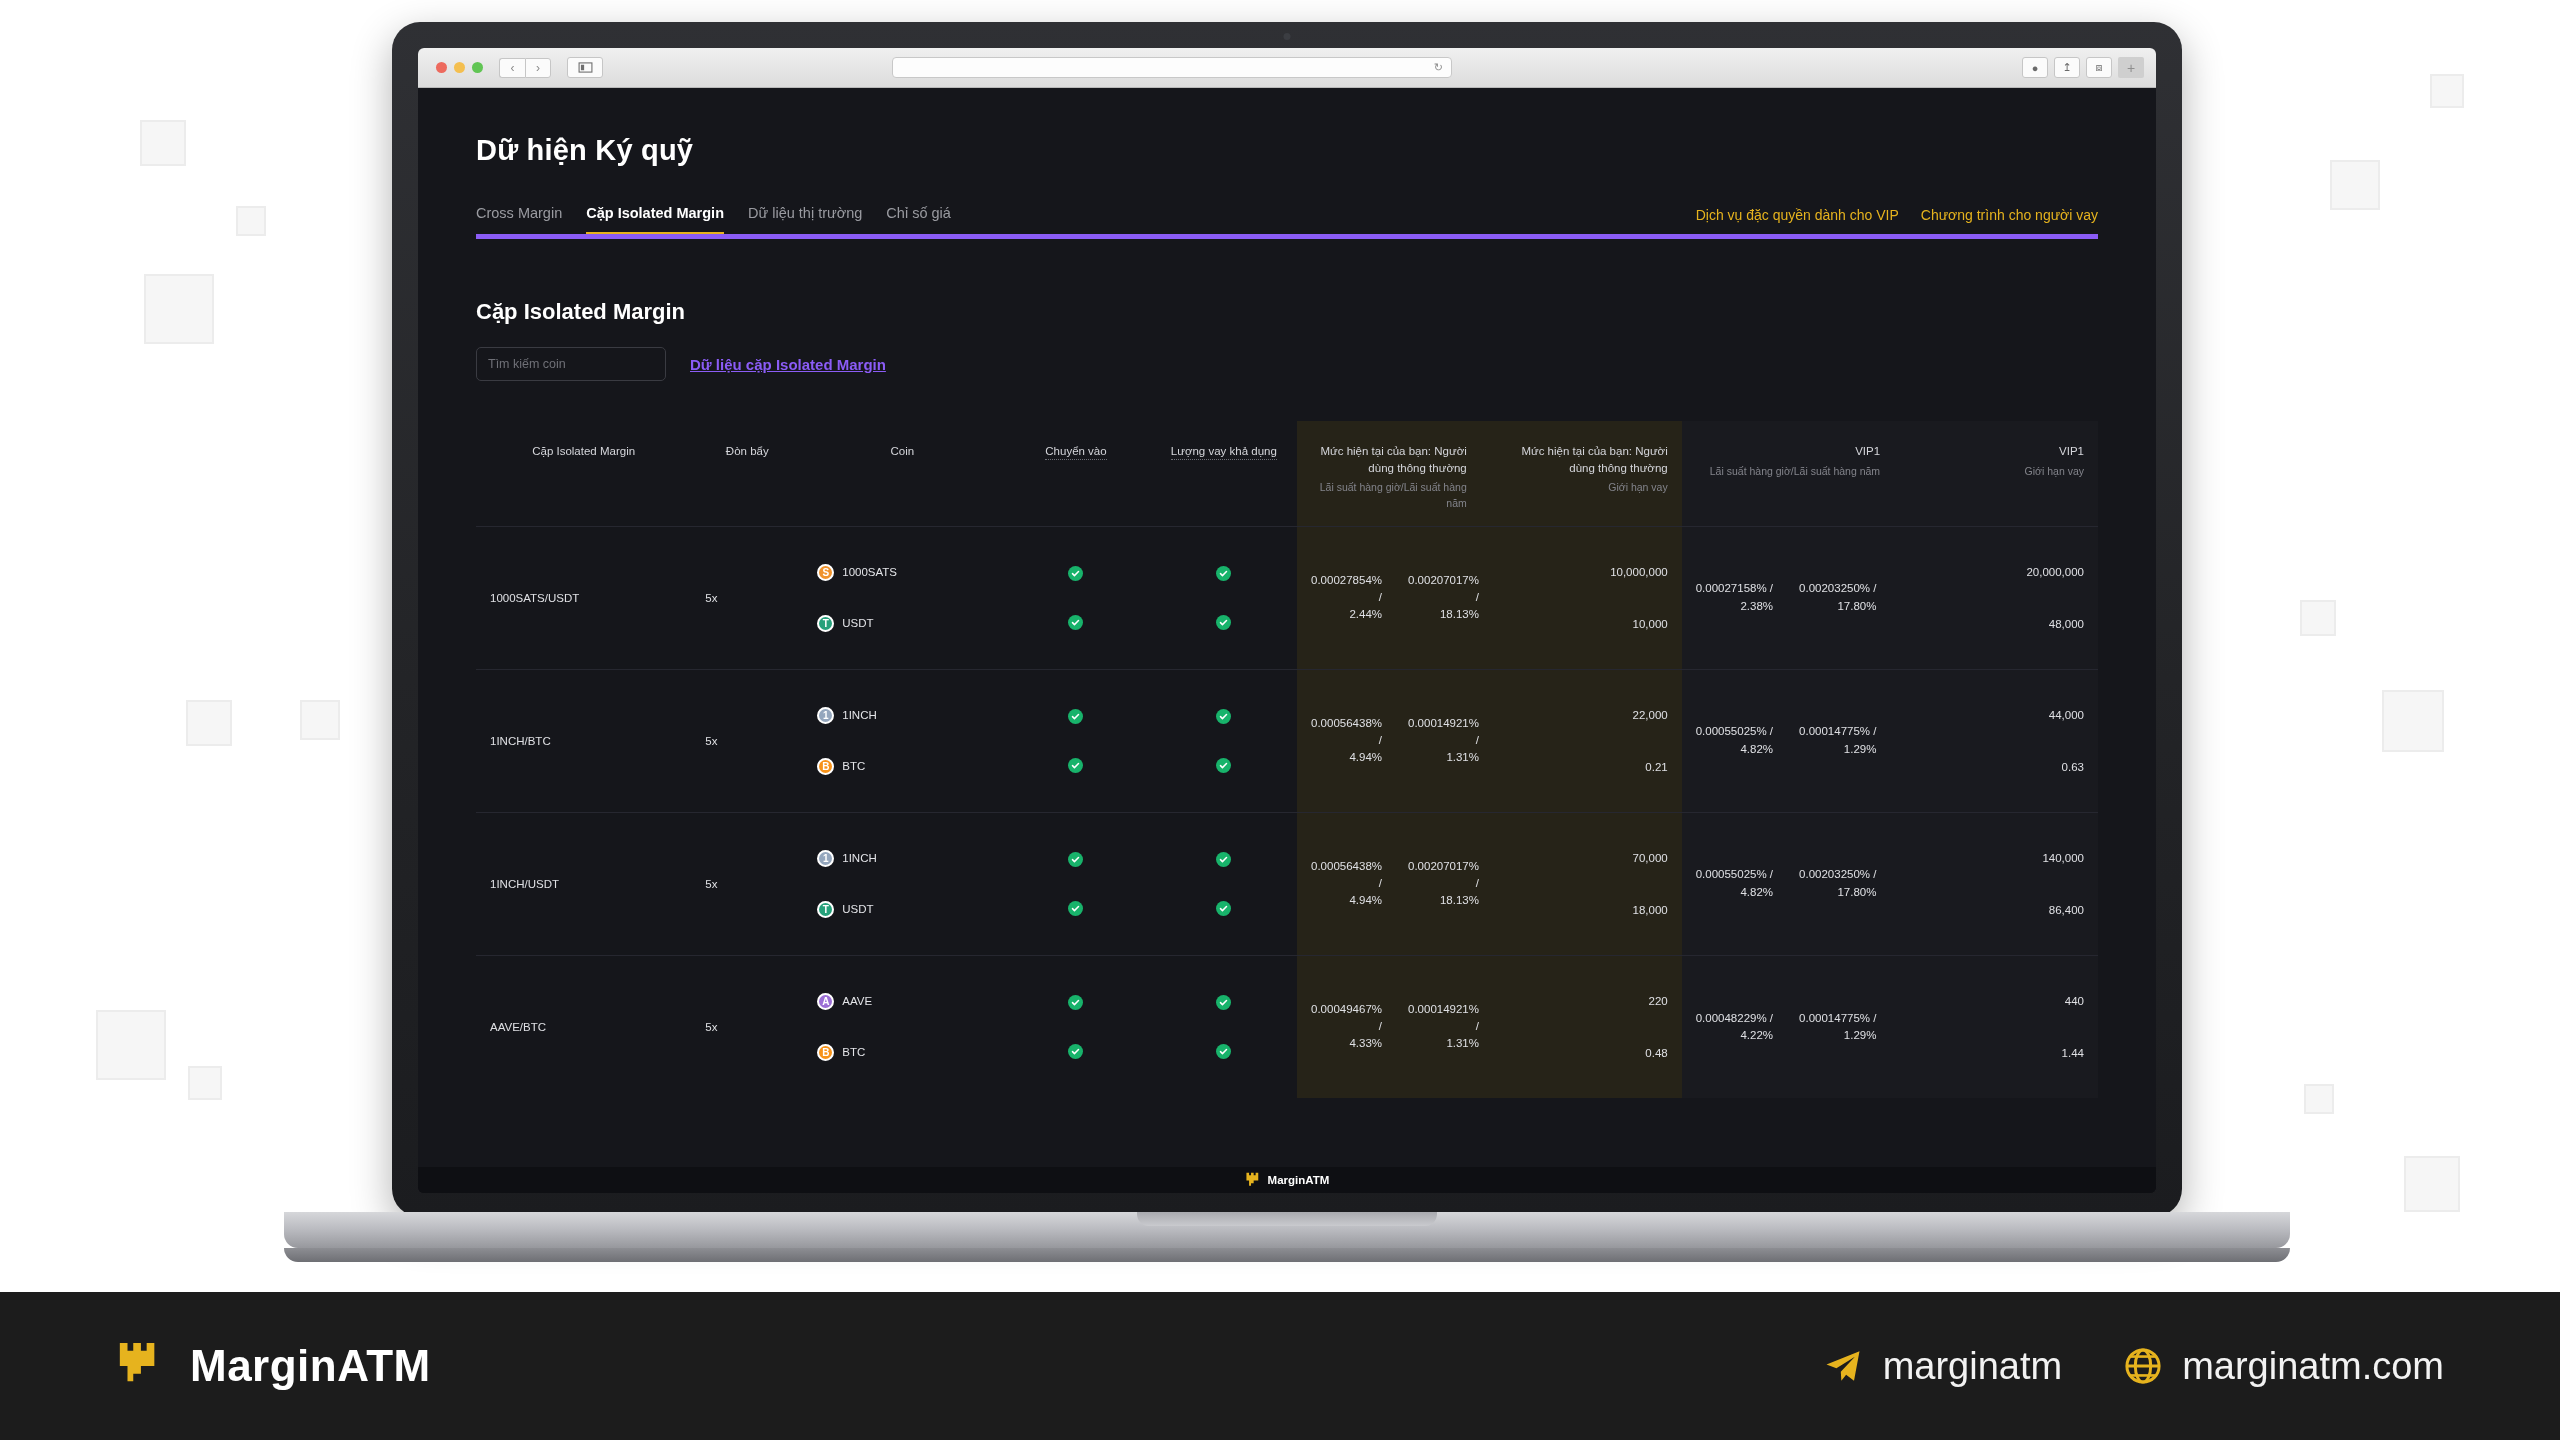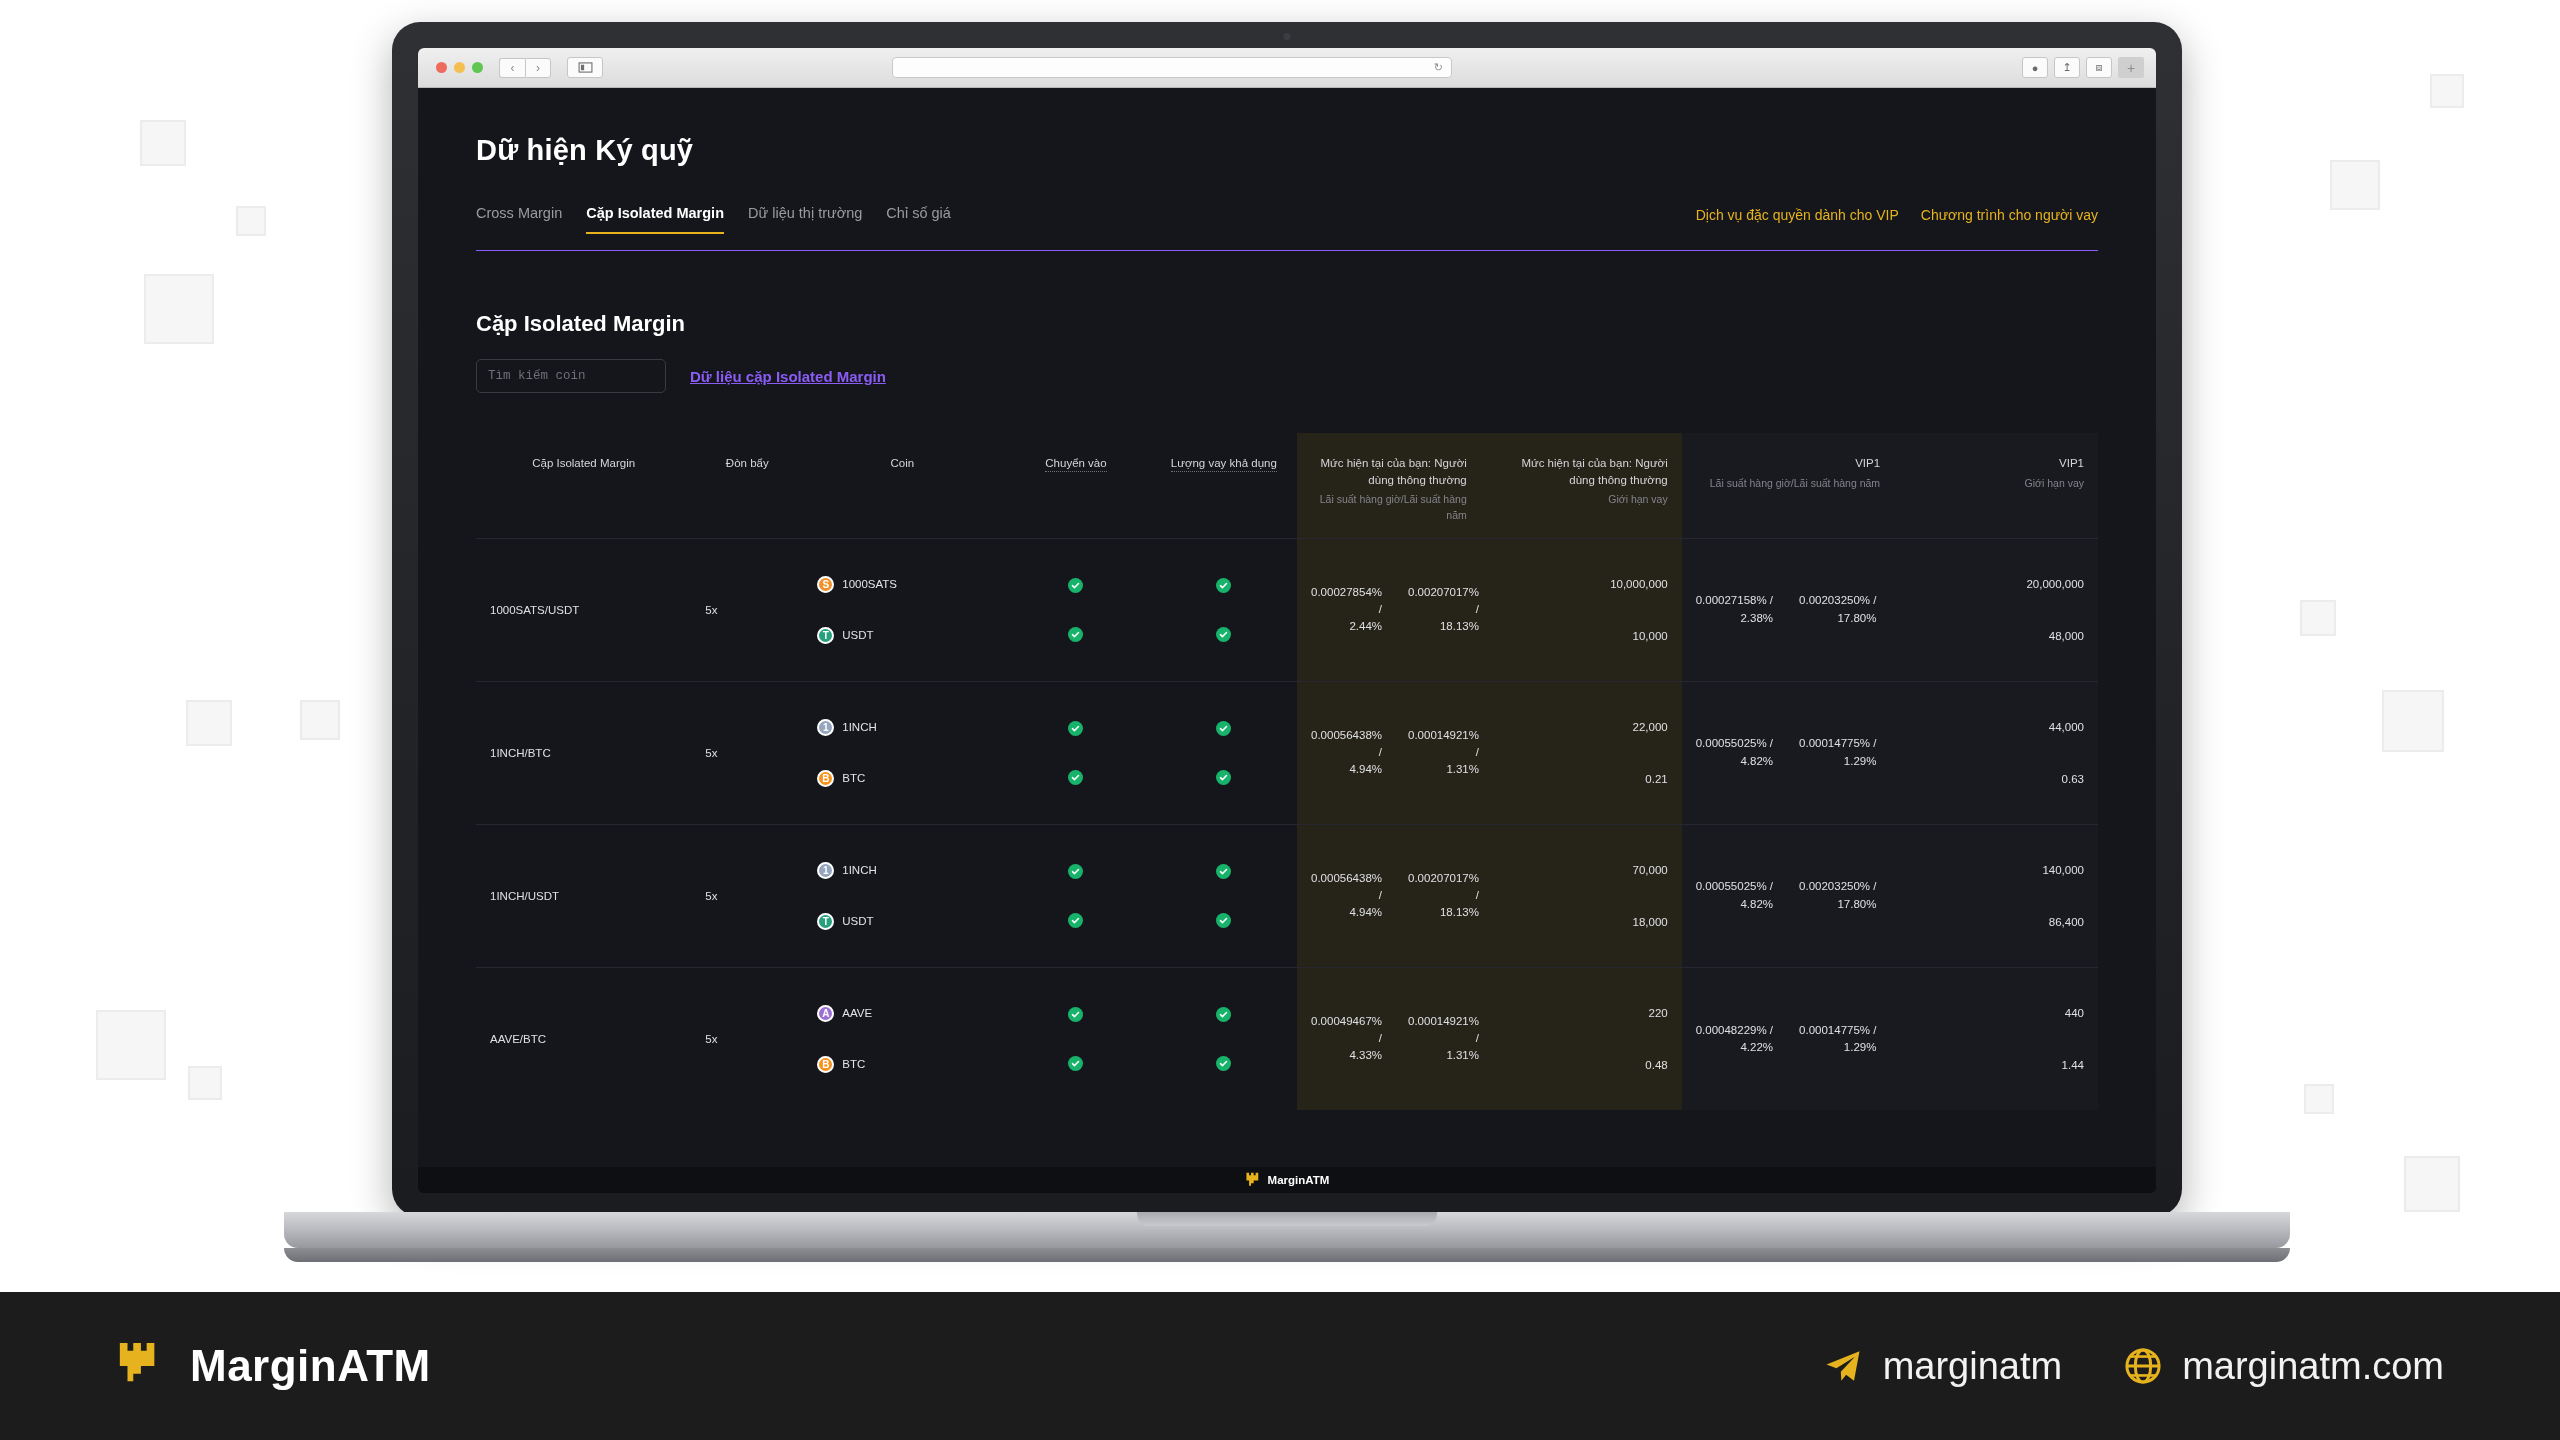--- a/index.html
+++ b/index.html
@@ -86,39 +86,39 @@
   
   .page { background: #15161b; height: calc(100% - 40px); position: relative; overflow: hidden; }
   .content { padding: 0 58px; }
   .page-title {
     color: #ffffff; font-size: 29px; font-weight: bold; letter-spacing: .2px;
     padding-top: 46px;
   }
 
   .tabrow {
     display: flex; align-items: flex-end; justify-content: space-between;
-    margin-top: 38px; border-bottom: 1px solid #8b5cf6; padding-bottom: 16px;
+    margin-top: 38px; border-bottom: 5px solid #8b5cf6; padding-bottom: 0;
   }
   .tabs { display: flex; gap: 24px; }
   .tab {
     color: #9a9ba1; font-size: 14.5px; padding-bottom: 11px; border-bottom: 2px solid transparent;
     white-space: nowrap;
   }
   .tab.active { color: #ffffff; font-weight: bold; border-bottom-color: #e6b31e; }
   .toplinks { display: flex; gap: 22px; padding-bottom: 11px; }
   .toplink { color: #e6b31e; font-size: 14px; white-space: nowrap; }
 
   .section-title { color: #ffffff; font-size: 22px; font-weight: bold; margin-top: 60px; }
 
   .searchrow { display: flex; align-items: center; gap: 24px; margin-top: 22px; }
   .search-input {
     width: 190px; height: 34px; background: transparent;
     border: 1px solid #3a3b42; border-radius: 5px;
     color: #cfd0d5; font-size: 12.5px; padding: 0 11px;
-    font-family: Liberation Mono, monospace;
+    font-family: Liberation Sans, sans-serif;
   }
   .search-input::placeholder { color: #6f7077; }
   .datalink {
     color: #8b5cf6; font-size: 15px; text-decoration: underline; font-weight: bold;
   }
 
   
   .tablewrap { margin-top: 40px; position: relative; }
 
   .viprow {

